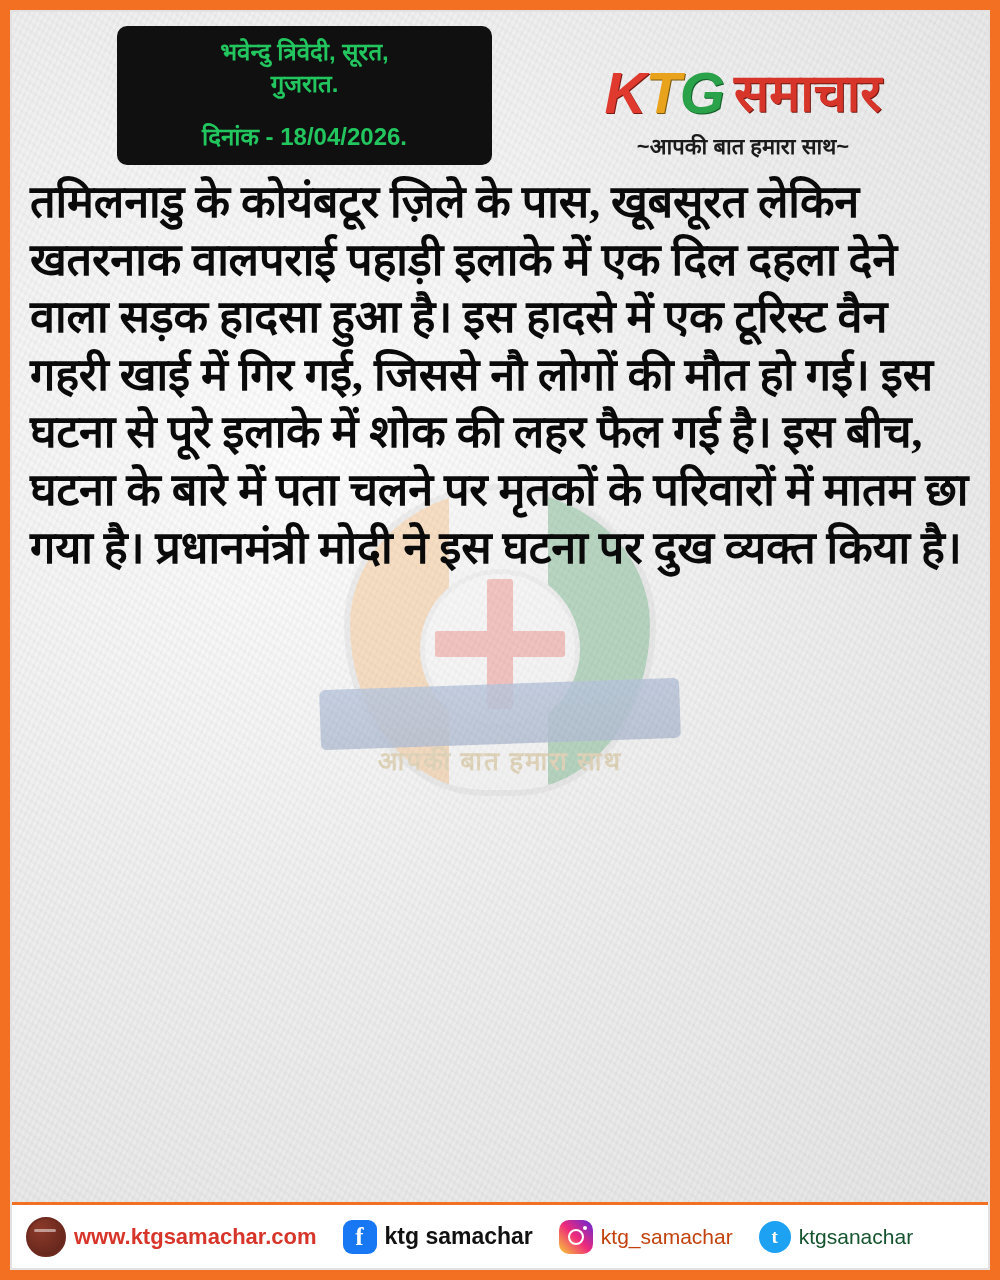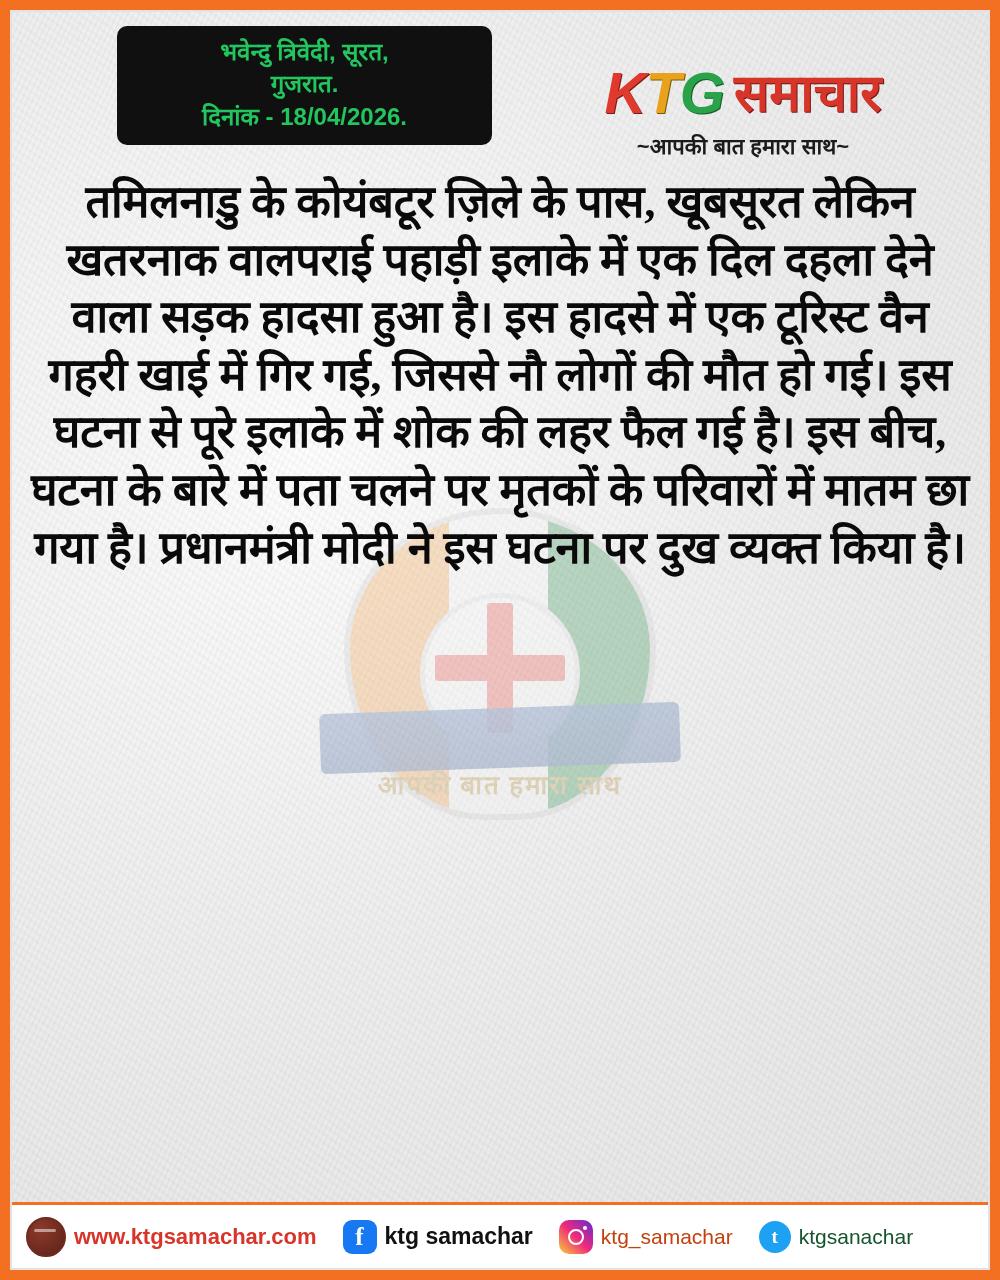--- a/index.html
+++ b/index.html
@@ -24,21 +24,21 @@
   .texture{
     position:absolute;inset:0;
     background-image:
       repeating-linear-gradient(115deg, rgba(0,0,0,0.025) 0 2px, rgba(255,255,255,0.03) 2px 5px),
       repeating-linear-gradient(35deg, rgba(0,0,0,0.02) 0 3px, rgba(255,255,255,0.025) 3px 7px);
     pointer-events:none;
   }
   
   .watermark{
     position:absolute;
-    left:50%;top:496px;
+    left:50%;top:472px;
     transform:translateX(-50%);
     width:420px;height:360px;
     opacity:0.30;
     pointer-events:none;
   }
   .wm-shield{
     position:absolute;left:50%;top:0;transform:translateX(-50%);
     width:300px;height:300px;
     border-radius:50% 50% 45% 45%/45% 45% 55% 55%;
     background:
@@ -83,21 +83,21 @@
     padding:10px 8px 12px;
     box-sizing:border-box;
     text-align:center;
     line-height:1.35;
     font-size:24px;
     font-weight:bold;
     font-family:"Liberation Sans", sans-serif;
   }
   .byline .l1{display:block;}
   .byline .l2{display:block;}
-  .byline .l3{display:block;margin-top:0;}
+  .byline .l3{display:block;margin-top:20px;}
 
   .logo{
     position:absolute;right:30px;top:52px;
     width:430px;text-align:center;
   }
   .logo-row{
     display:flex;align-items:center;justify-content:center;gap:10px;
   }
   .logo-ktg{
     font-size:58px;font-weight:bold;font-style:italic;
@@ -117,21 +117,20 @@
   .logo-tag{
     margin-top:8px;
     font-size:22px;font-weight:bold;color:#1b1b1b;
     font-family:"Liberation Sans", sans-serif;
   }
 
   
   .body-text{
     position:relative;
     margin:2px 18px 0 18px;
-    text-align:center;
     font-family:"Liberation Serif", serif;
     font-weight:bold;
     font-size:45px;
     line-height:1.28;
     color:#0a0a0a;
     letter-spacing:-0.2px;
   }
 
   
   .footer{

